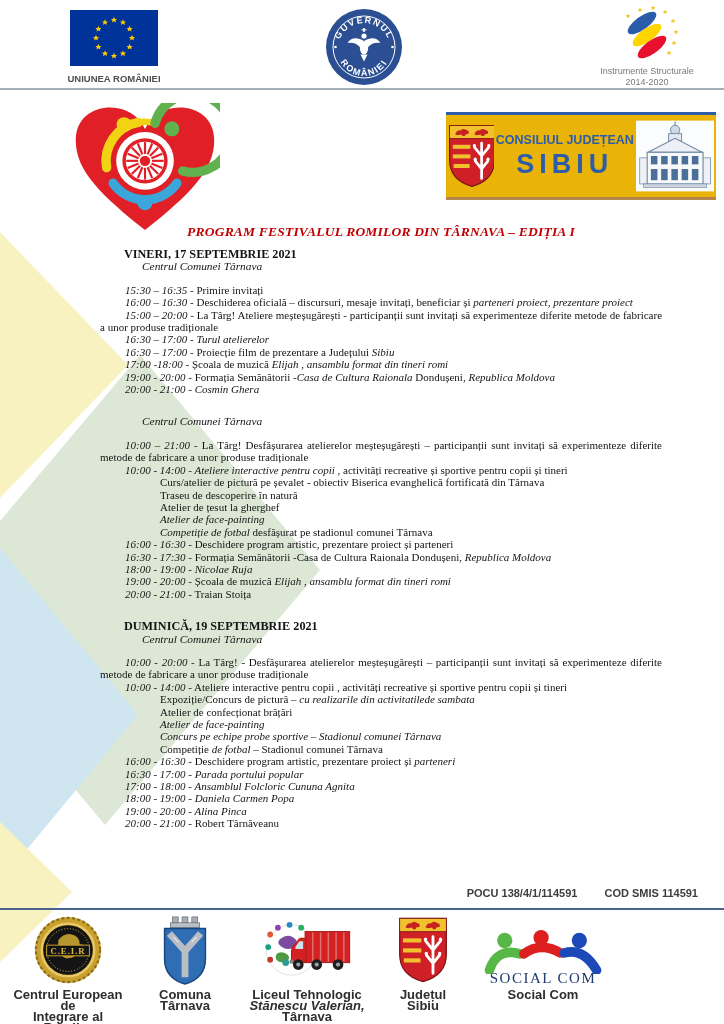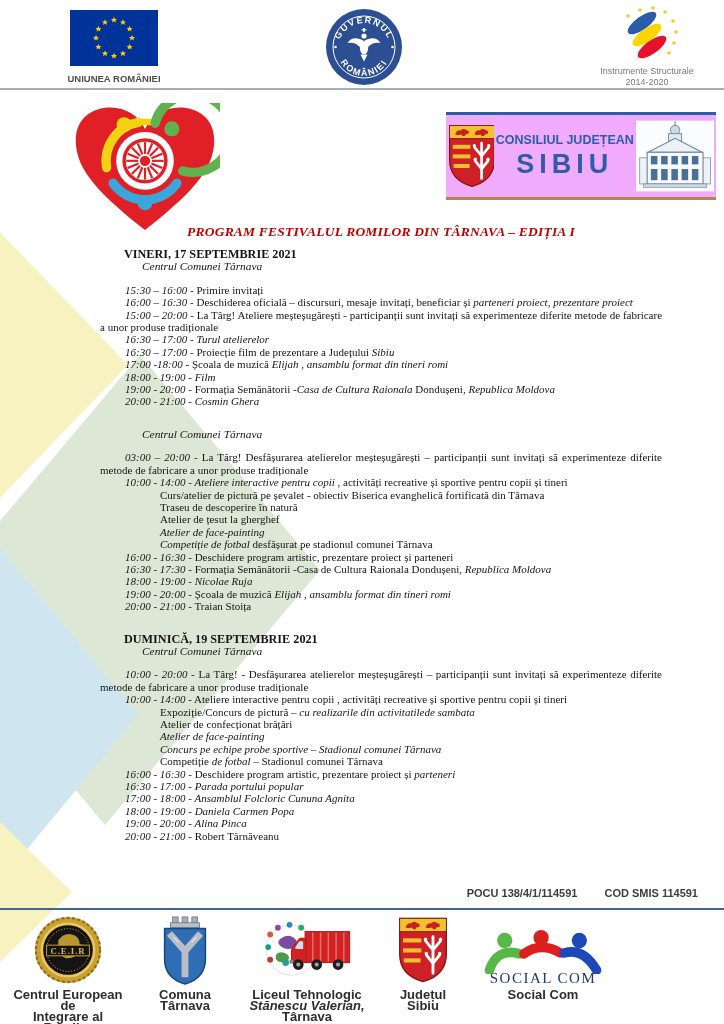--- a/index.html
+++ b/index.html
@@ -14,21 +14,21 @@
             color:#4f4f4f;margin-top:3px;white-space:nowrap;}
   .hdr-gov{left:324px;top:7px;}
   .hdr-instr{left:586px;top:6px;width:122px;text-align:center;}
   .instr-label{font-family:"Liberation Sans",sans-serif;font-size:9px;line-height:10.5px;color:#76797c;}
   .hdr-line{left:0;top:88px;width:724px;height:2px;background:#a3b0ba;}
 
   
   .heart{left:70px;top:103px;}
   .sibiu{left:446px;top:112px;width:270px;height:88px;border-top:3px solid #2d5da9;
          border-bottom:3px solid #b5854b;display:flex;align-items:center;gap:7px;
-         box-sizing:border-box;padding:3px 2px;background:#f0abfc;}
+         box-sizing:border-box;padding:3px 2px;background:#eab308;}
   .sibiu-text{display:flex;flex-direction:column;align-items:center;width:128px;}
   .sibiu-line1{font-family:"Liberation Sans",sans-serif;font-weight:bold;font-size:12.5px;
                color:#2d5da9;white-space:nowrap;}
   .sibiu-line2{font-family:"Liberation Sans",sans-serif;font-weight:bold;font-size:27px;
                letter-spacing:5px;color:#2d5da9;margin-top:2px;}
 
   
   .doc-title{left:100px;top:224px;width:562px;text-align:center;font-weight:bold;font-style:italic;
              font-size:13.5px;color:#c00000;letter-spacing:.2px;}
   .program{left:100px;top:248px;width:562px;font-size:11px;line-height:12.4px;color:#141414;}
@@ -233,35 +233,34 @@
     </svg>
   </div>
 
   <div class="layer doc-title">PROGRAM  FESTIVALUL ROMILOR DIN TÂRNAVA – EDIȚIA I</div>
 
   <div class="layer program">
     <section class="day">
       <div class="day-heading">VINERI, 17 SEPTEMBRIE 2021</div>
       <div class="day-venue">Centrul Comunei Târnava</div>
       <div class="day-lines">
-          <div class="ln i1"><span class="it">15:30 – 16:00</span><span> - Primire invitați</span></div>
+          <div class="ln i1"><span class="it">15:30 – 16:35</span><span> - Primire invitați</span></div>
           <div class="ln i1"><span class="it">16:00 – 16:30</span><span> - Deschiderea oficială – discursuri, mesaje invitați, beneficiar și </span><span class="it">parteneri proiect, prezentare proiect</span></div>
           <div class="ln i1"><span class="it">15:00 – 20:00</span><span> - La Târg! Ateliere meșteșugărești - participanții sunt invitați să experimenteze diferite metode de fabricare a unor produse tradiționale</span></div>
           <div class="ln i1"><span class="it">16:30 – 17:00 - Turul atelierelor</span></div>
           <div class="ln i1"><span class="it">16:30 – 17:00</span><span> - Proiecție film de prezentare a Județului </span><span class="it">Sibiu</span></div>
           <div class="ln i1"><span class="it">17:00 -18:00</span><span> - Școala de muzică </span><span class="it">Elijah , ansamblu format din tineri romi</span></div>
-          <div class="ln i1"><span class="it">18:00 - 19:00 -  Film</span></div>
           <div class="ln i1"><span class="it">19:00 - 20:00</span><span> - Formația Semănătorii -</span><span class="it">Casa de Cultura Raionala</span><span> Dondușeni, </span><span class="it">Republica Moldova</span></div>
           <div class="ln i1"><span class="it">20:00 - 21:00 - Cosmin Ghera</span></div>
         </div>
     </section>
     <section class="day">
       <div class="day-venue">Centrul Comunei Târnava</div>
       <div class="day-lines">
-          <div class="ln i1"><span class="it">03:00 – 20:00</span><span> - La Târg! Desfășurarea atelierelor meșteșugărești – participanții sunt invitați să experimenteze diferite metode de fabricare a unor produse tradiționale</span></div>
+          <div class="ln i1"><span class="it">10:00 – 21:00</span><span> - La Târg! Desfășurarea atelierelor meșteșugărești – participanții sunt invitați să experimenteze diferite metode de fabricare a unor produse tradiționale</span></div>
           <div class="ln i1"><span class="it">10:00 - 14:00 - Ateliere interactive pentru copii</span><span> , activități recreative și sportive pentru copii și tineri</span></div>
           <div class="ln i2"><span>Curs/atelier de pictură pe șevalet - obiectiv Biserica evanghelică fortificată din Târnava</span></div>
           <div class="ln i2"><span>Traseu de descoperire în natură</span></div>
           <div class="ln i2"><span>Atelier de țesut la gherghef</span></div>
           <div class="ln i2"><span class="it">Atelier de face-painting</span></div>
           <div class="ln i2"><span class="it">Competiție de fotbal</span><span> desfășurat pe stadionul comunei Târnava</span></div>
           <div class="ln i1"><span class="it">16:00 - 16:30</span><span> - Deschidere program artistic, prezentare proiect și parteneri</span></div>
           <div class="ln i1"><span class="it">16:30 - 17:30</span><span> - Formația Semănătorii -Casa de Cultura Raionala Dondușeni, </span><span class="it">Republica Moldova</span></div>
           <div class="ln i1"><span class="it">18:00 - 19:00  - Nicolae Ruja</span></div>
           <div class="ln i1"><span class="it">19:00 - 20:00</span><span> - Școala de muzică </span><span class="it">Elijah , ansamblu format din tineri romi</span></div>

